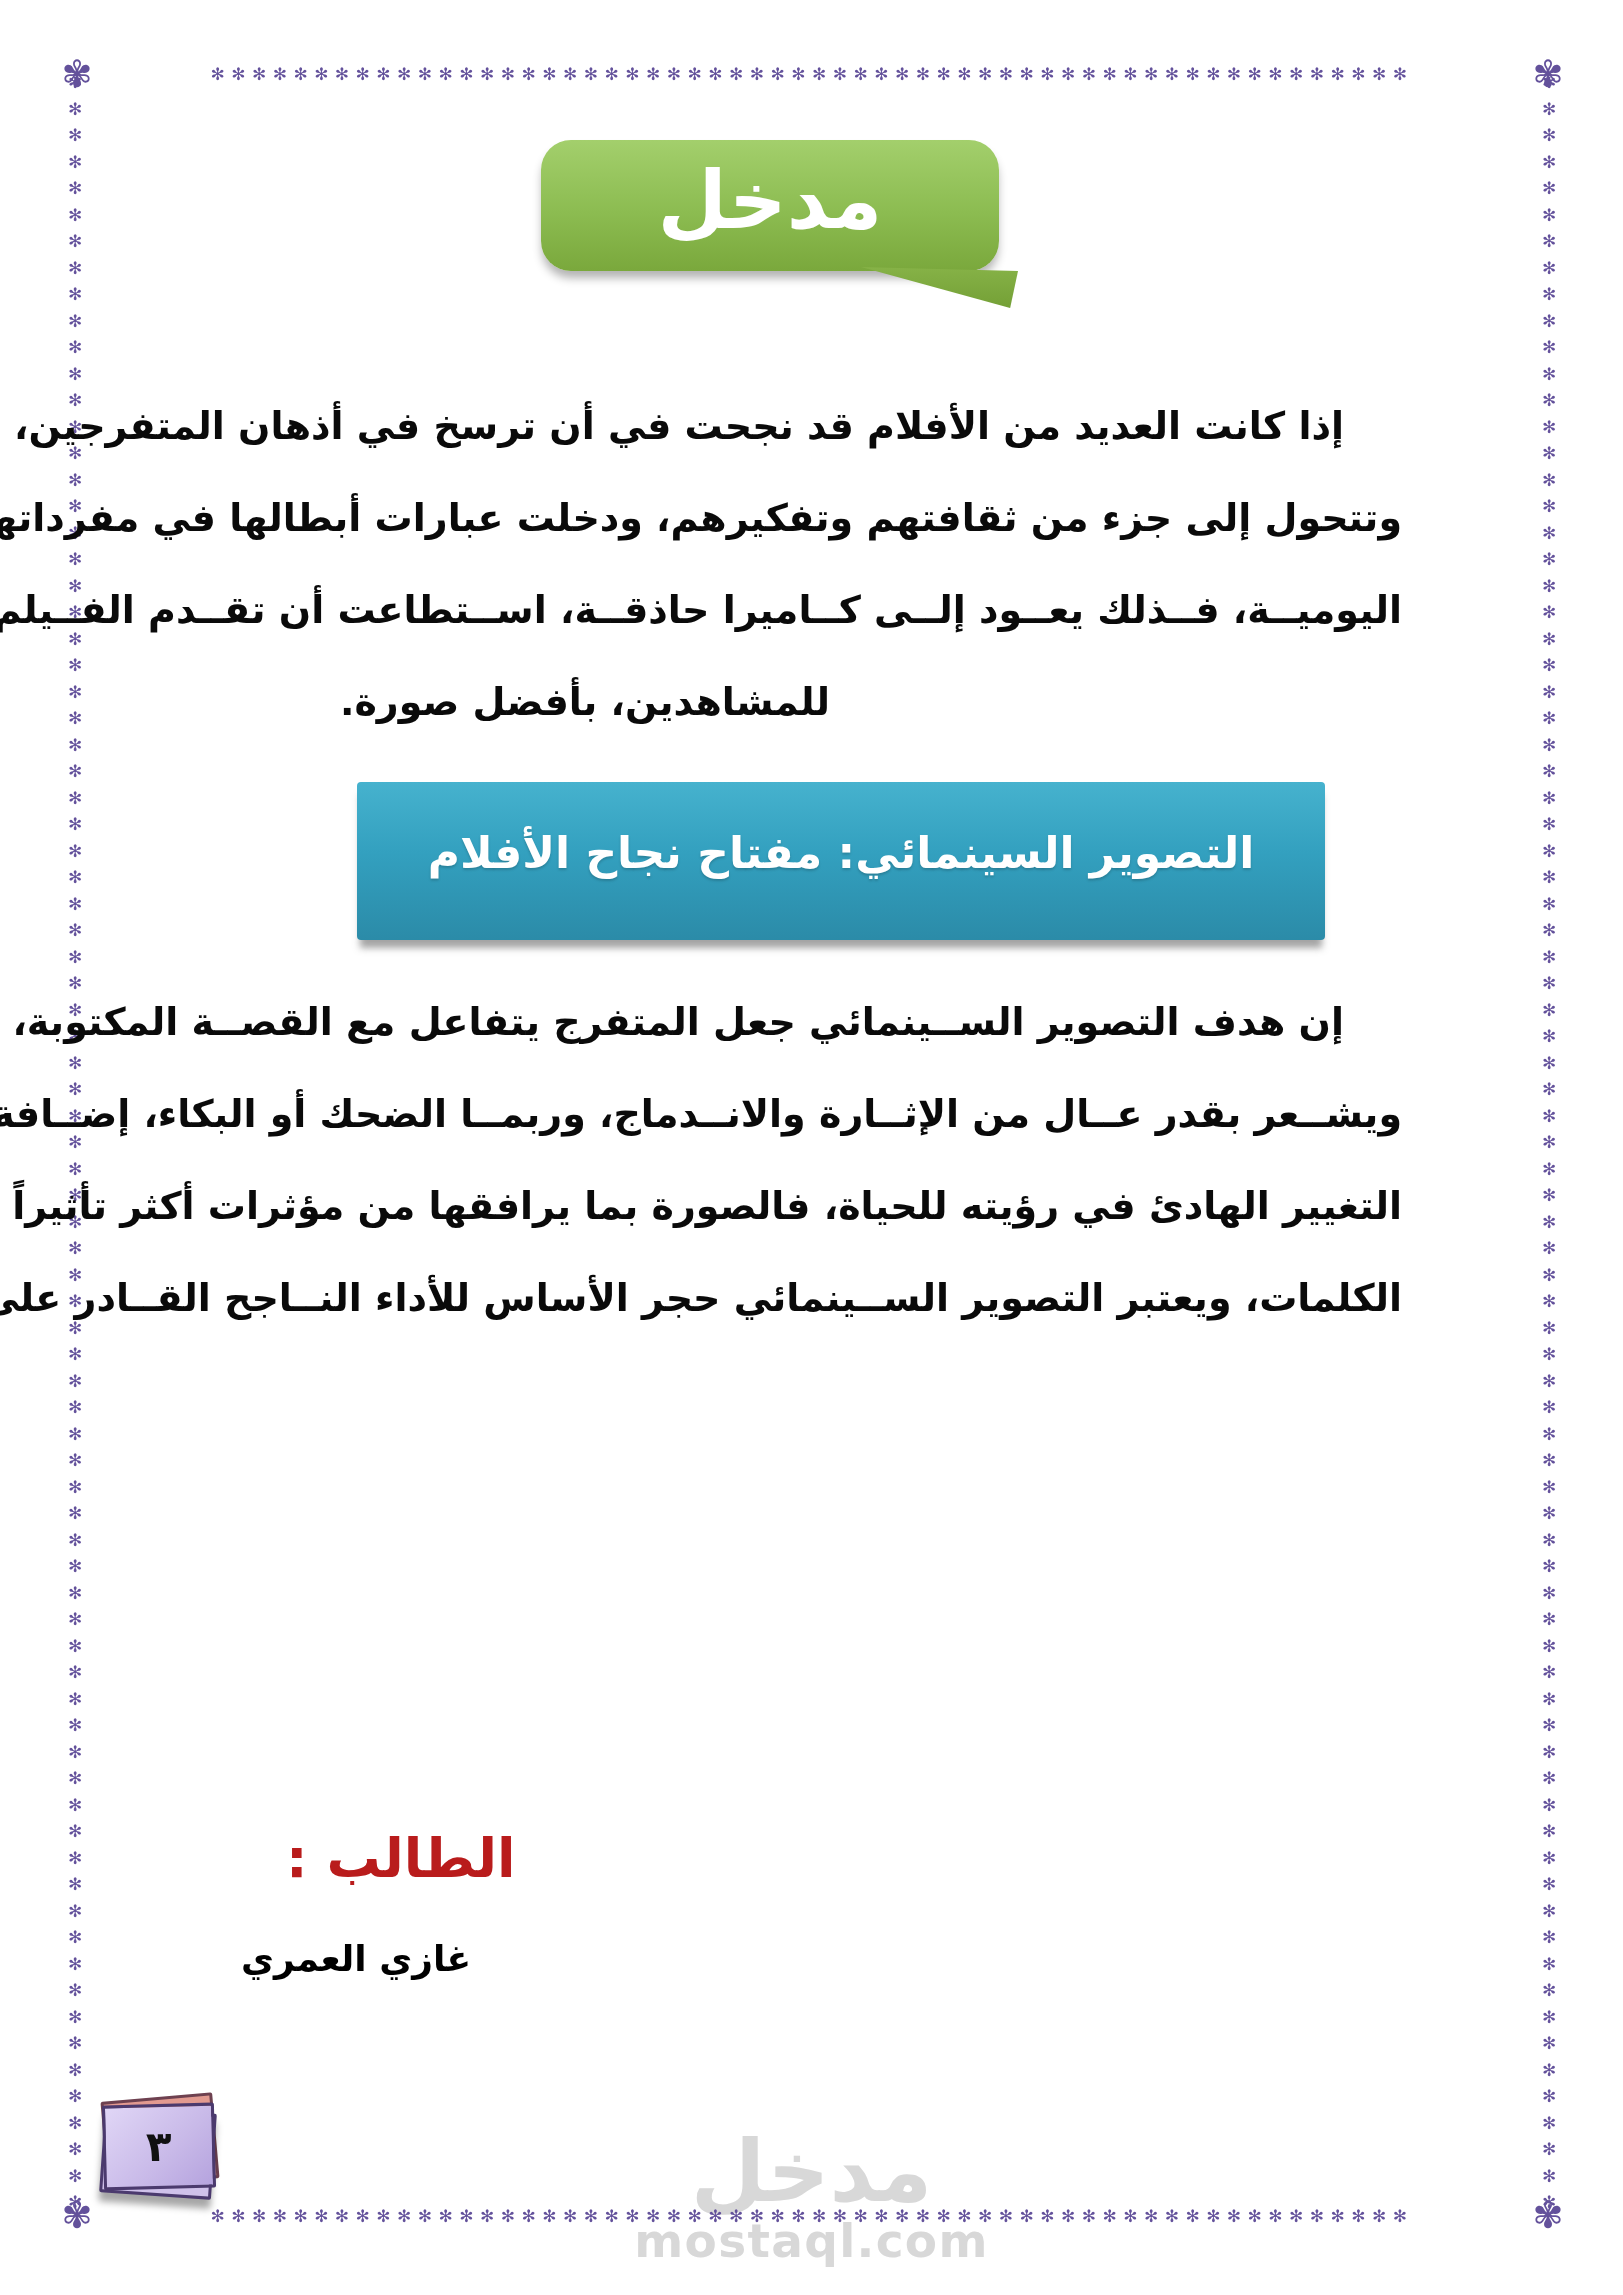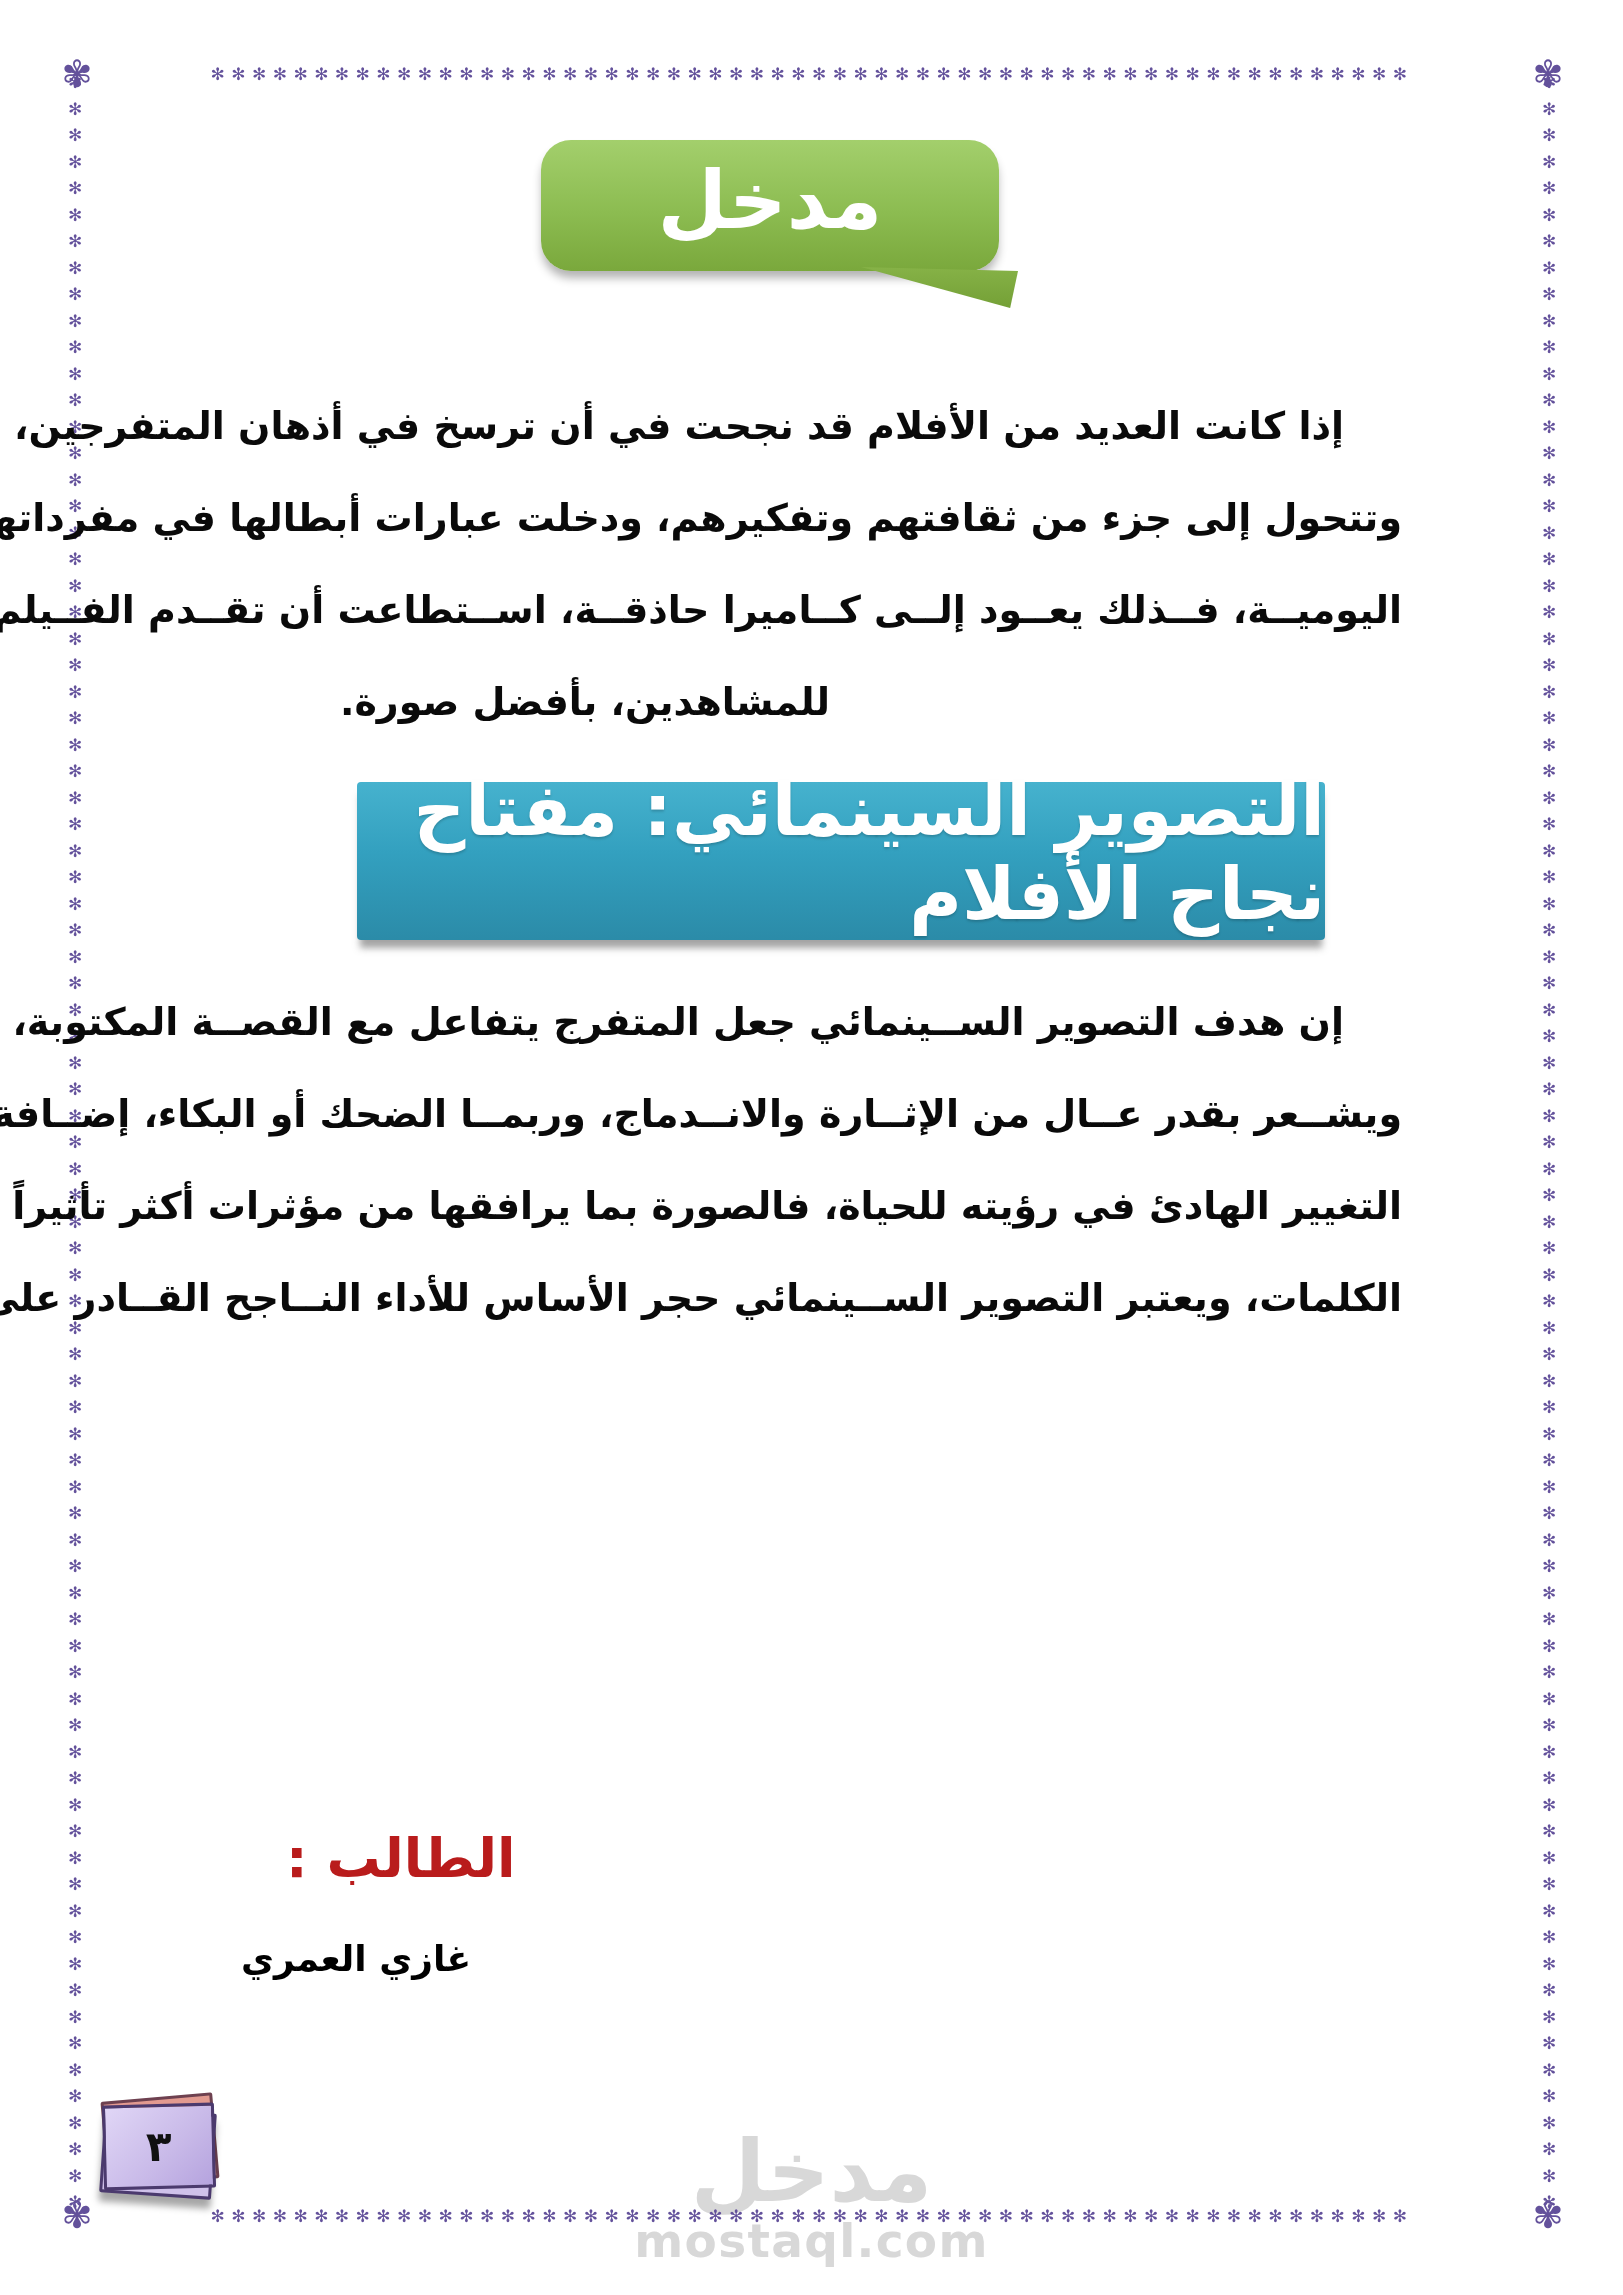--- a/index.html
+++ b/index.html
@@ -75,21 +75,21 @@
   
   .banner{
     position:absolute;left:357px;top:782px;width:968px;height:158px;
     background:linear-gradient(180deg,#46b2ce 0%,#33a0bf 45%,#2b8ba8 100%);
     border-radius:3.9px;
     box-shadow:0 10.5px 7.9px -3.3px rgba(90,90,90,0.55);
     display:flex;align-items:center;justify-content:center;
     z-index:3;
   }
   .banner-label{
-    color:#ffffff;font-size:72px;font-weight:bold;
+    color:#ffffff;font-size:44px;font-weight:bold;
     padding-bottom:18px;text-shadow:0 2px 2.6px rgba(0,0,0,0.18);
   }
 
   
   .student-label{
     position:absolute;left:286px;top:1827px;
     font-size:54px;font-weight:bold;color:#b91c1c;direction:rtl;z-index:3;
   }
   .student-name{
     position:absolute;left:241px;top:1938px;

